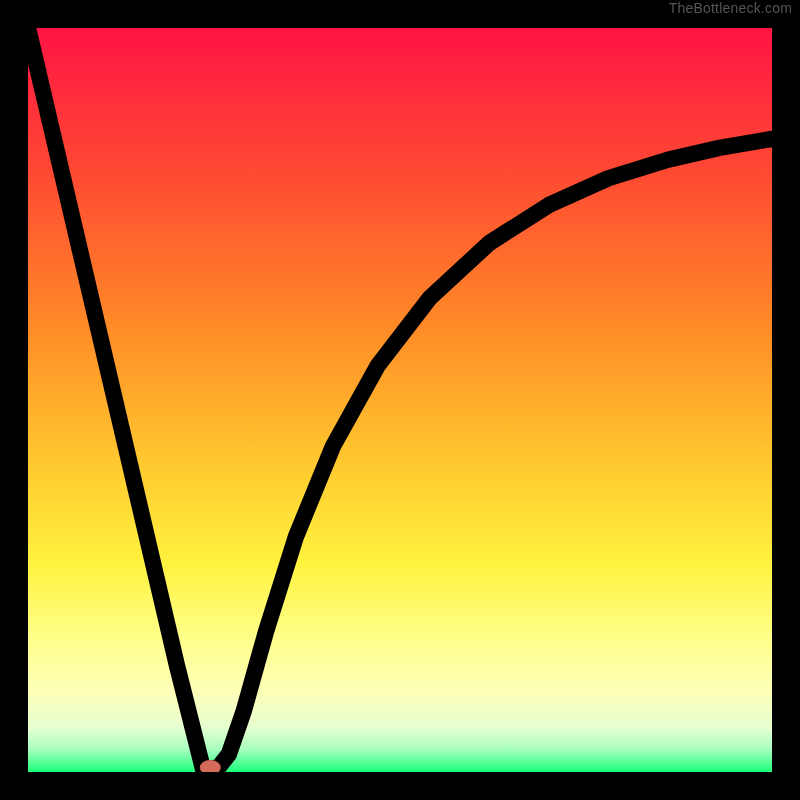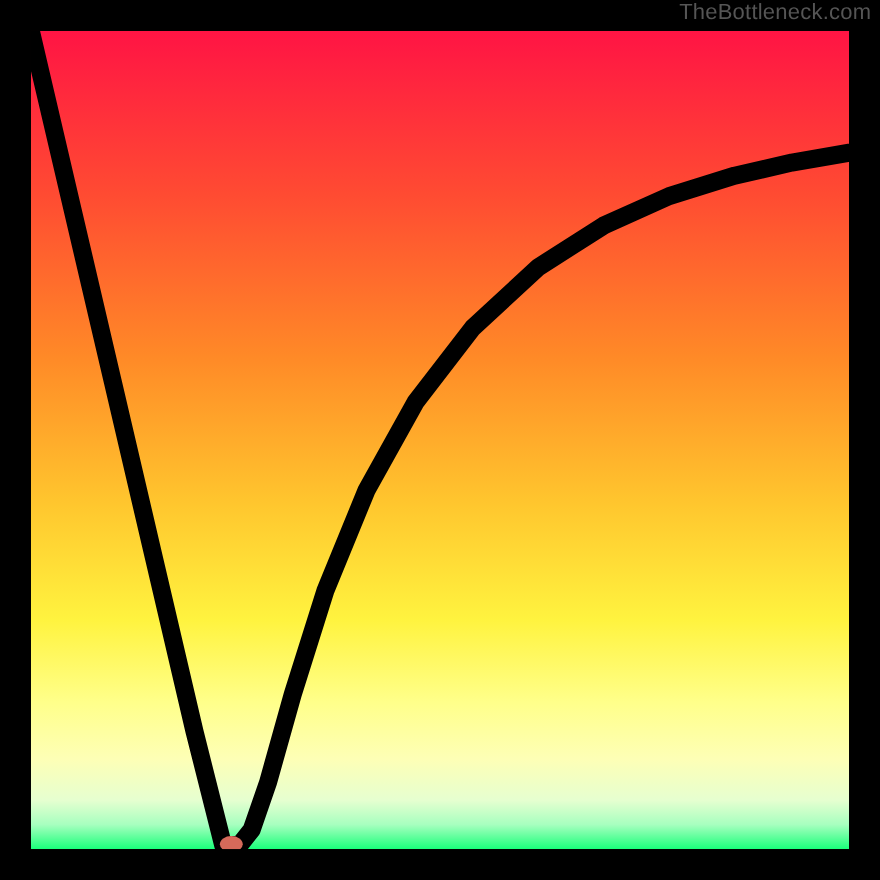--- a/index.html
+++ b/index.html
@@ -15,21 +15,21 @@
     position: relative;
     width: 800px;
     height: 800px;
     background: #000;
   }
   .watermark {
     position: absolute;
     top: 0px;
     right: 8px;
     color: #555;
-    font-size: 20px;
+    font-size: 14px;
     font-weight: 500;
     letter-spacing: 0.2px;
     z-index: 20;
   }
   .plot-area {
     position: absolute;
     top: 28px;
     left: 28px;
     width: 744px;
     height: 744px;

